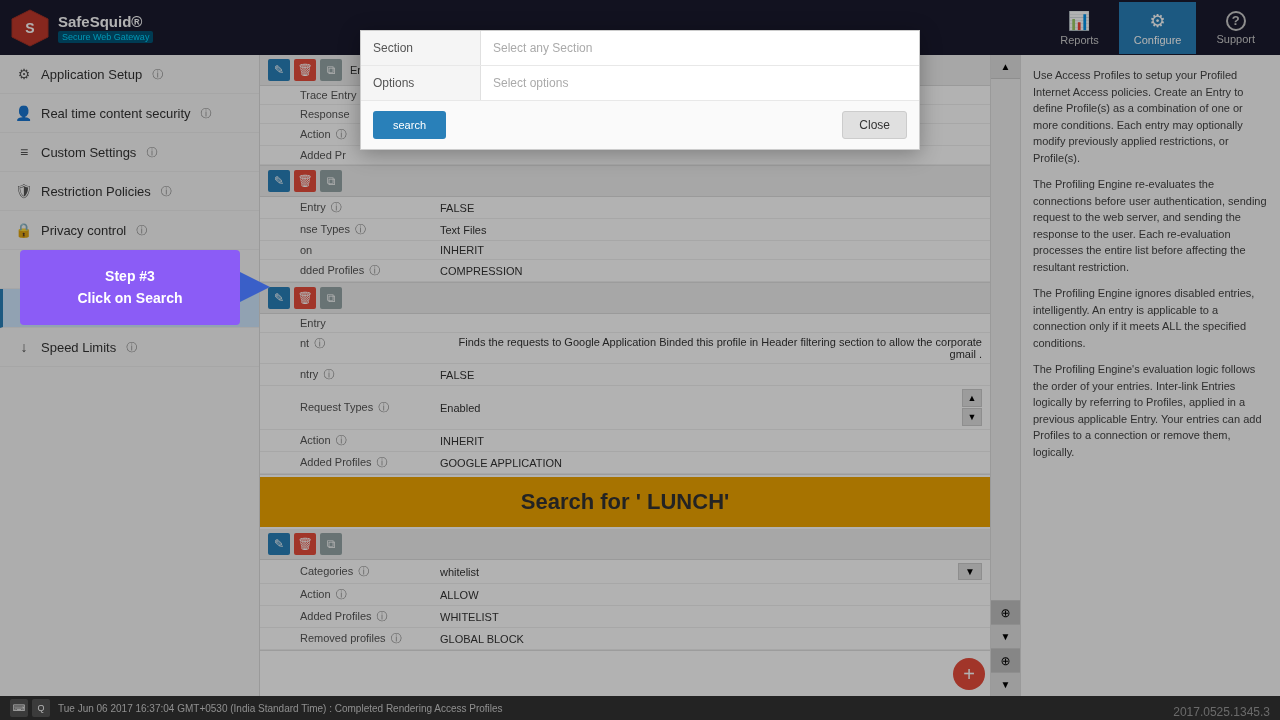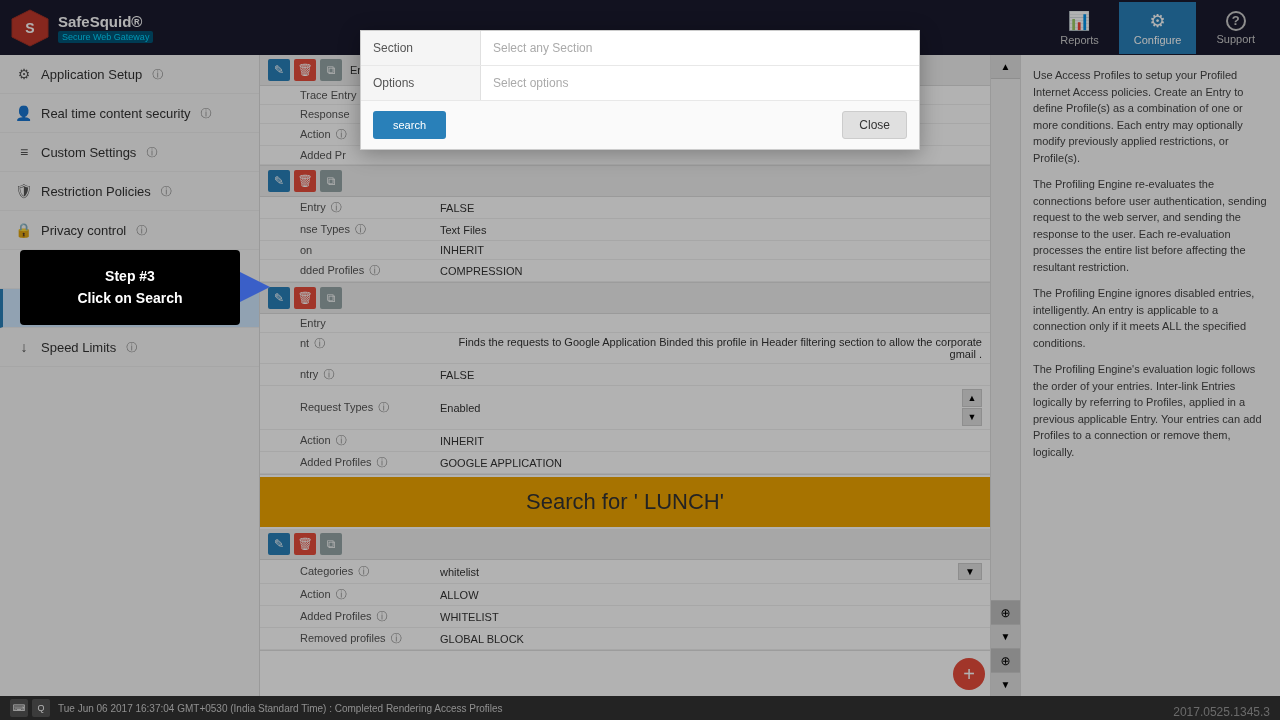--- a/index.html
+++ b/index.html
@@ -43,36 +43,36 @@
     .field-value { color: #333; font-size: 11px; flex: 1; }
 
     
     .right-panel { width: 260px; background: #f9f9f9; border-left: 1px solid #ddd; padding: 12px; overflow-y: auto; font-size: 11px; color: #444; line-height: 1.5; flex-shrink: 0; }
     .right-panel p { margin-bottom: 10px; }
 
     
     .status-bar { height: 24px; background: #333; color: #ccc; display: flex; align-items: center; padding: 0 10px; font-size: 10px; position: absolute; bottom: 0; left: 0; right: 0; z-index: 10; }
 
     
-    .search-banner { background: #f0a500; color: #333; text-align: center; padding: 12px; font-size: 22px; font-weight: normal; margin: 2px 0; }
+    .search-banner { background: #f0a500; color: #333; text-align: center; padding: 12px; font-size: 22px; font-weight: bold; margin: 2px 0; }
 
     
     .modal-overlay { position: absolute; top: 0; left: 0; right: 0; bottom: 0; background: rgba(0,0,0,0.3); z-index: 100; display: flex; align-items: flex-start; justify-content: center; padding-top: 30px; }
     .modal { background: white; width: 560px; border: 1px solid #ccc; box-shadow: 0 4px 20px rgba(0,0,0,0.3); }
     .modal-row { display: flex; align-items: center; border-bottom: 1px solid #e8e8e8; }
     .modal-label { width: 120px; padding: 10px 12px; background: #f5f5f5; color: #555; font-size: 12px; border-right: 1px solid #e0e0e0; flex-shrink: 0; font-weight: normal; }
     .modal-value { flex: 1; padding: 8px 12px; }
     .modal-value input { width: 100%; padding: 4px 8px; border: 1px solid #6baed6; outline: none; font-size: 12px; background: #fff; }
     .modal-value.placeholder { color: #aaa; font-size: 12px; }
     .modal-footer { padding: 10px 12px; display: flex; justify-content: flex-end; gap: 8px; align-items: center; background: #fafafa; }
     .search-btn { background: #2980b9; color: white; border: none; padding: 8px 20px; cursor: pointer; font-size: 11px; border-radius: 3px; }
     .close-btn { background: #e0e0e0; color: #333; border: 1px solid #ccc; padding: 6px 16px; cursor: pointer; font-size: 12px; border-radius: 3px; }
 
     
-    .step-tooltip { position: absolute; top: 245px; left: 25px; background: #000000; color: white; padding: 15px 20px; border-radius: 4px; font-size: 14px; font-weight: bold; text-align: center; z-index: 200; line-height: 1.6; width: 220px; }
+    .step-tooltip { position: absolute; top: 245px; left: 25px; background: #8b5cf6; color: white; padding: 15px 20px; border-radius: 4px; font-size: 14px; font-weight: bold; text-align: center; z-index: 200; line-height: 1.6; width: 220px; }
     .step-arrow { position: absolute; right: -30px; top: 50%; width: 0; height: 0; border-top: 15px solid transparent; border-bottom: 15px solid transparent; border-left: 30px solid #3a5fc8; transform: translateY(-50%); }
 
     .add-btn { position: absolute; bottom: 30px; right: 265px; width: 32px; height: 32px; background: #e74c3c; color: white; border: none; border-radius: 50%; font-size: 20px; cursor: pointer; display: flex; align-items: center; justify-content: center; z-index: 50; }
 
     .enabled-badge { background: #27ae60; color: white; font-size: 10px; padding: 1px 5px; border-radius: 2px; margin-left: 4px; }
     .ctrl-btn { height: 22px; display: flex; align-items: center; justify-content: center; background: #e8e8e8; border-bottom: 1px solid #ccc; cursor: pointer; font-size: 10px; }
 
     .version-info { margin-left: auto; color: #999; font-size: 12px; margin-top: 8px; }
     .keyboard-icons { display: flex; gap: 4px; align-items: center; }
     .kb-icon { width: 18px; height: 18px; background: #555; border-radius: 2px; display: flex; align-items: center; justify-content: center; color: white; font-size: 9px; }

